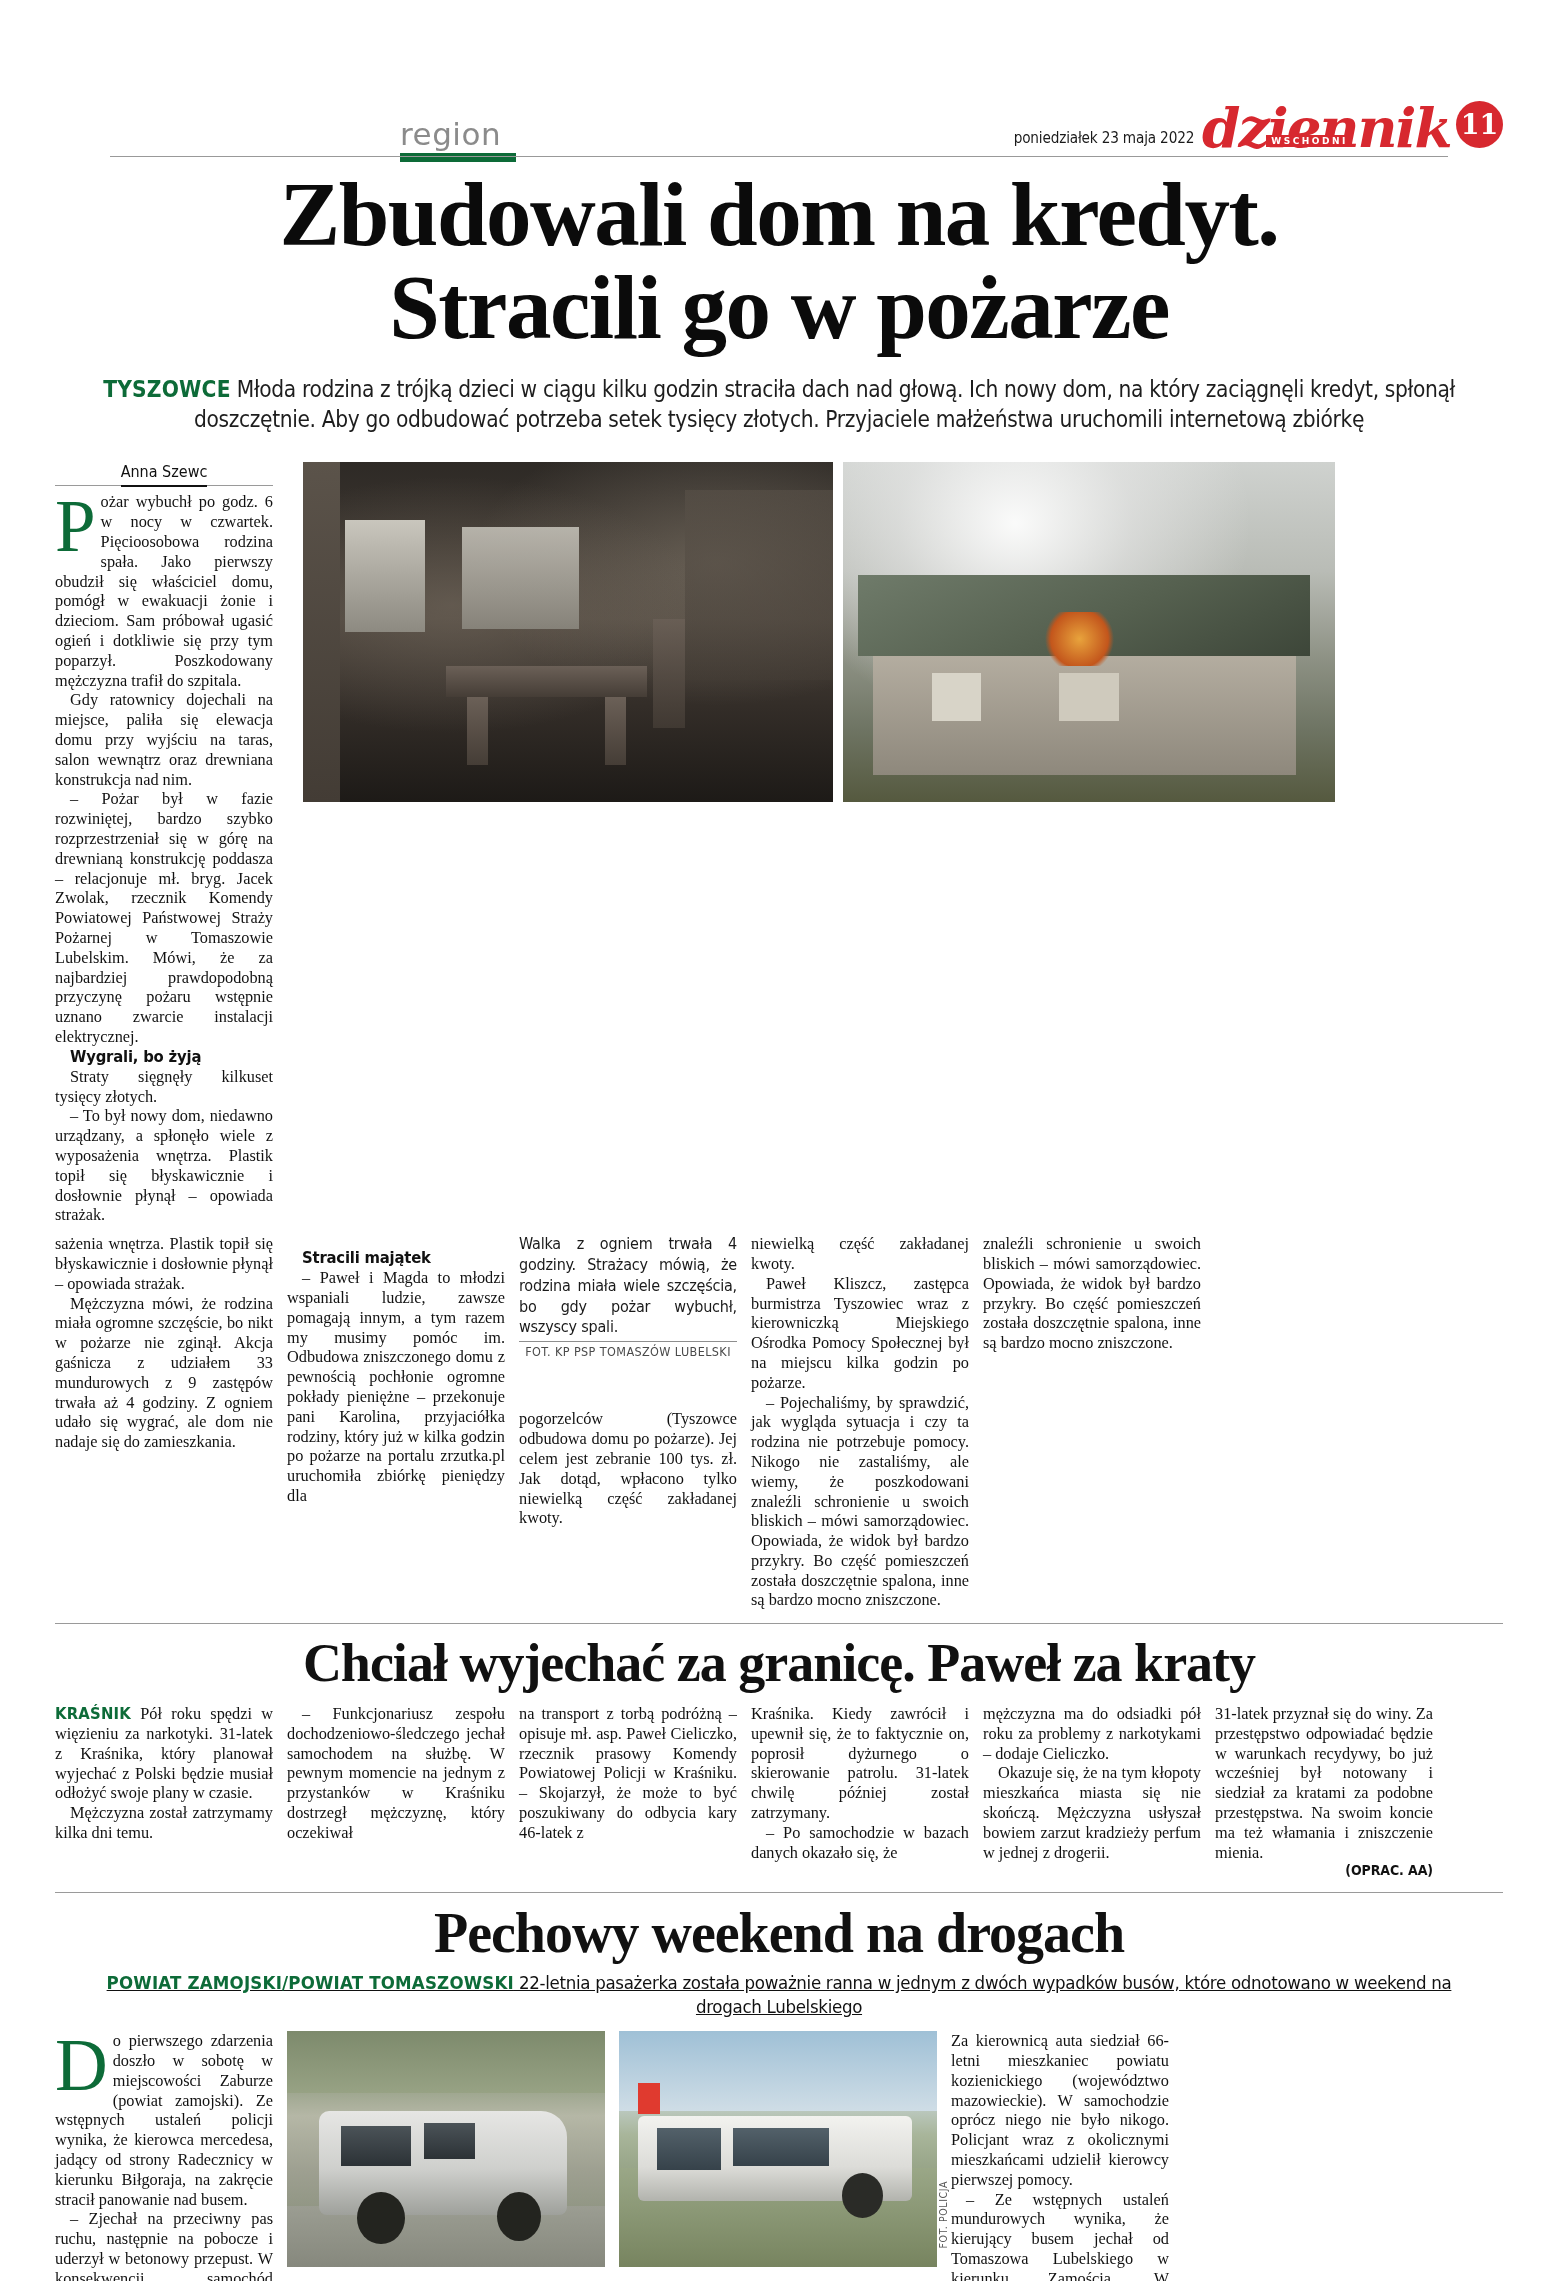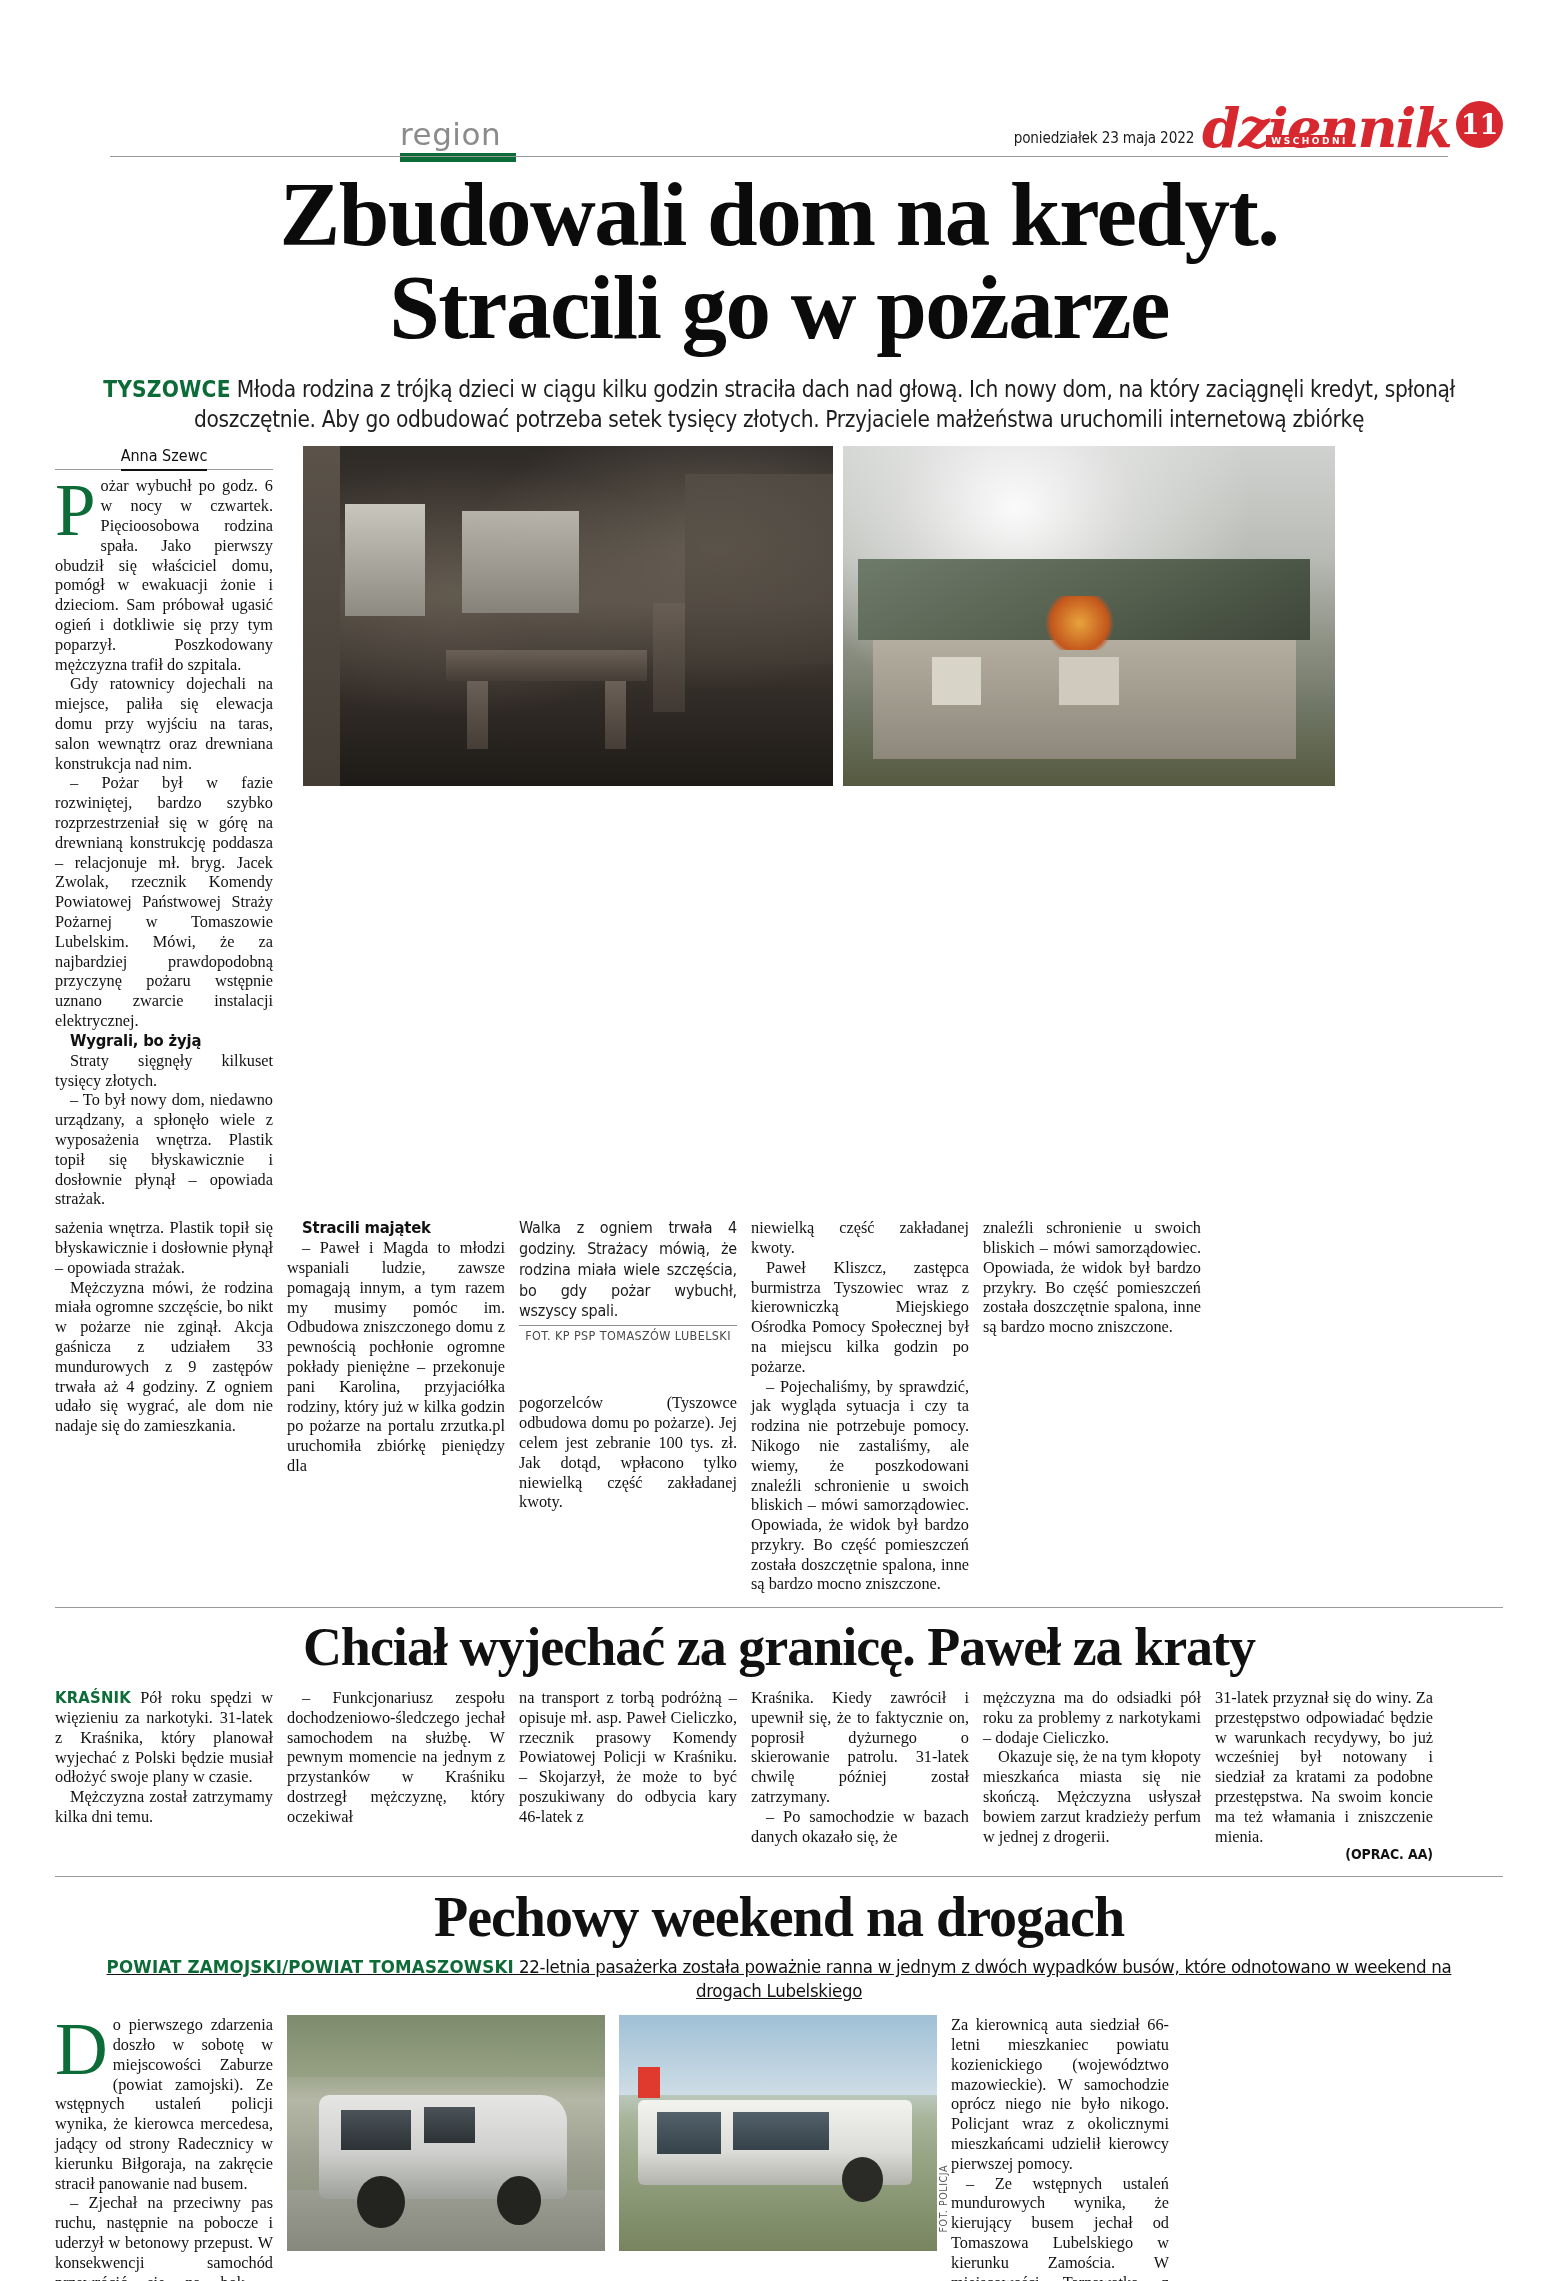--- a/index.html
+++ b/index.html
@@ -129,21 +129,21 @@
   .kicker{
     color:#0d6b38;
     font-weight:700;
     letter-spacing:.2px;
   }
 
   
   .a1-top{
     display:flex;
     gap:30px;
-    margin-top:12px;
+    margin-top:28px;
   }
   .col{
     font-family:"Liberation Serif", serif;
     font-size:16.3px;
     line-height:1.215;
     text-align:justify;
     hyphens:auto;
     -webkit-hyphens:auto;
     color:#111;
   }
@@ -417,21 +417,21 @@
     </div>
   </div>
 
   <div class="a1-bottom">
     <div class="col">
       <p class="noindent">sażenia wnętrza. Plastik topił się błyskawicznie i dosłownie płynął – opowiada strażak.</p>
       <p>Mężczyzna mówi, że rodzina miała ogromne szczęście, bo nikt w pożarze nie zginął. Akcja gaśnicza z udziałem 33 mundurowych z 9 zastępów trwała aż 4 godziny. Z ogniem udało się wygrać, ale dom nie nadaje się do zamieszkania.</p>
     </div>
 
     <div class="col">
-      <p class="subhead" style="margin-top:0">Stracili majątek</p>
+      <p class="subhead" style="margin-top:14px">Stracili majątek</p>
       <p>– Paweł i Magda to młodzi wspaniali ludzie, zawsze pomagają innym, a tym razem my musimy pomóc im. Odbudowa zniszczonego domu z pewnością pochłonie ogromne pokłady pieniężne – przekonuje pani Karolina, przyjaciółka rodziny, który już w kilka godzin po pożarze na portalu zrzutka.pl uruchomiła zbiórkę pieniędzy dla</p>
     </div>
 
     <div class="col">
       <div class="caption">Walka z ogniem trwała 4 godziny. Strażacy mówią, że rodzina miała wiele szczęścia, bo gdy pożar wybuchł, wszyscy spali.</div>
       <div class="credit">FOT. KP PSP TOMASZÓW LUBELSKI</div>
       <p class="noindent" style="margin-top:50px;">pogorzelców (Tyszowce odbudowa domu po pożarze). Jej celem jest zebranie 100 tys. zł. Jak dotąd, wpłacono tylko niewielką część zakładanej kwoty.</p>
     </div>
 
     <div class="col">

